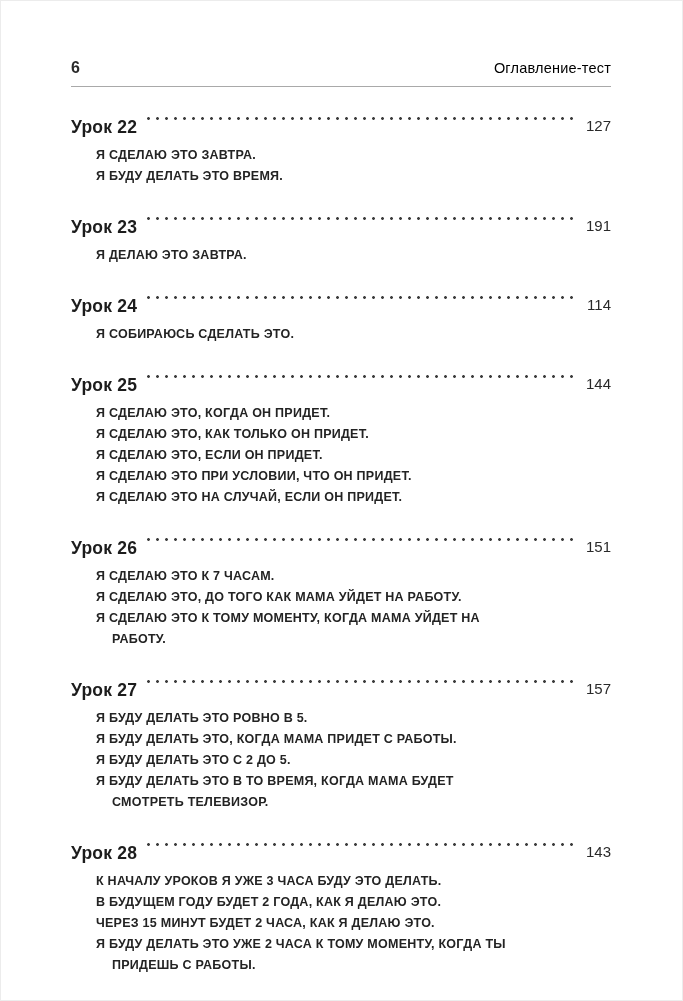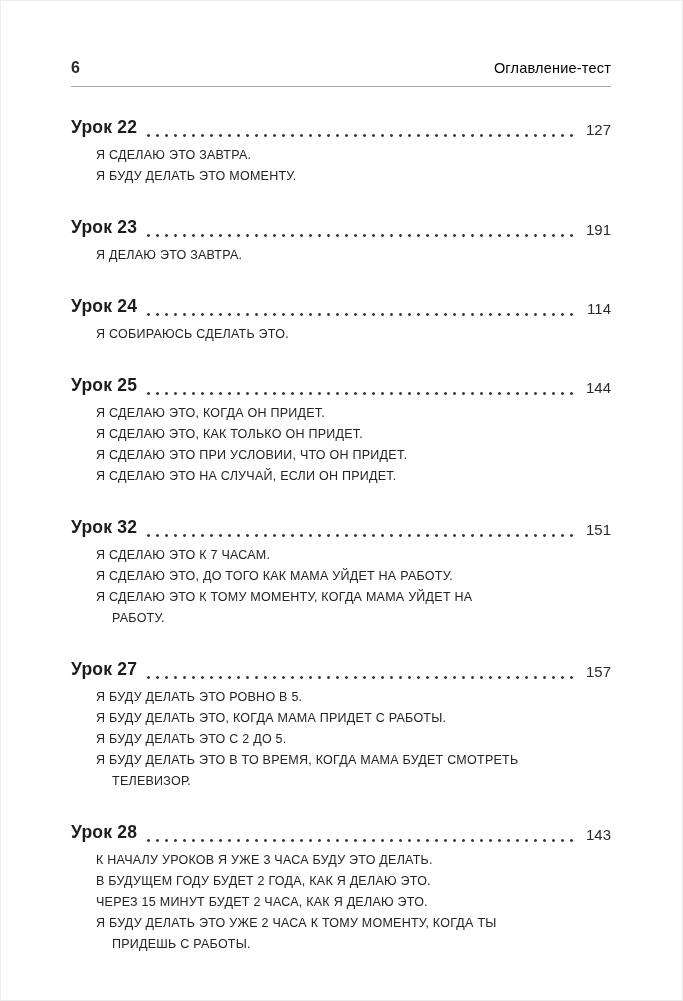--- a/index.html
+++ b/index.html
@@ -46,21 +46,21 @@
   }
   
   .toc {
     margin-top: 30px;
   }
   .lesson {
     margin-bottom: 30px;
   }
   .lesson-row {
     display: flex;
-    align-items: flex-end;
+    align-items: flex-start;
     margin-bottom: 7px;
   }
   .lesson-title {
     font-size: 17.5px;
     font-weight: 700;
     color: #1c1c1c;
     white-space: nowrap;
     letter-spacing: 0.2px;
   }
   .leader {
@@ -79,21 +79,21 @@
     min-width: 30px;
     text-align: right;
     white-space: nowrap;
   }
   .lesson-items {
     margin-left: 25px;
     max-width: 432px;
   }
   .toc-item {
     font-size: 12.5px;
-    font-weight: 400;
+    font-weight: 700;
     line-height: 21px;
     letter-spacing: 0.25px;
     color: #232323;
     padding-left: 16px;
     text-indent: -16px;
   }
 </style>
 </head>
 <body>
 
@@ -107,21 +107,21 @@
 
   <div class="toc">
   <div class="lesson">
     <div class="lesson-row">
       <span class="lesson-title">Урок 22</span>
       <span class="leader"></span>
       <span class="page-num">127</span>
     </div>
     <div class="lesson-items">
           <div class="toc-item">Я СДЕЛАЮ ЭТО ЗАВТРА.</div>
-          <div class="toc-item">Я БУДУ ДЕЛАТЬ ЭТО МОМЕНТУ.</div>
+          <div class="toc-item">Я БУДУ ДЕЛАТЬ ЭТО ВРЕМЯ.</div>
         </div>
   </div>
 
   <div class="lesson">
     <div class="lesson-row">
       <span class="lesson-title">Урок 23</span>
       <span class="leader"></span>
       <span class="page-num">191</span>
     </div>
     <div class="lesson-items">
@@ -142,28 +142,29 @@
 
   <div class="lesson">
     <div class="lesson-row">
       <span class="lesson-title">Урок 25</span>
       <span class="leader"></span>
       <span class="page-num">144</span>
     </div>
     <div class="lesson-items">
           <div class="toc-item">Я СДЕЛАЮ ЭТО, КОГДА ОН ПРИДЕТ.</div>
           <div class="toc-item">Я СДЕЛАЮ ЭТО, КАК ТОЛЬКО ОН ПРИДЕТ.</div>
+          <div class="toc-item">Я СДЕЛАЮ ЭТО, ЕСЛИ ОН ПРИДЕТ.</div>
           <div class="toc-item">Я СДЕЛАЮ ЭТО ПРИ УСЛОВИИ, ЧТО ОН ПРИДЕТ.</div>
           <div class="toc-item">Я СДЕЛАЮ ЭТО НА СЛУЧАЙ, ЕСЛИ ОН ПРИДЕТ.</div>
         </div>
   </div>
 
   <div class="lesson">
     <div class="lesson-row">
-      <span class="lesson-title">Урок 32</span>
+      <span class="lesson-title">Урок 26</span>
       <span class="leader"></span>
       <span class="page-num">151</span>
     </div>
     <div class="lesson-items">
           <div class="toc-item">Я СДЕЛАЮ ЭТО К 7 ЧАСАМ.</div>
           <div class="toc-item">Я СДЕЛАЮ ЭТО, ДО ТОГО КАК МАМА УЙДЕТ НА РАБОТУ.</div>
           <div class="toc-item">Я СДЕЛАЮ ЭТО К ТОМУ МОМЕНТУ, КОГДА МАМА УЙДЕТ НА РАБОТУ.</div>
         </div>
   </div>
 

